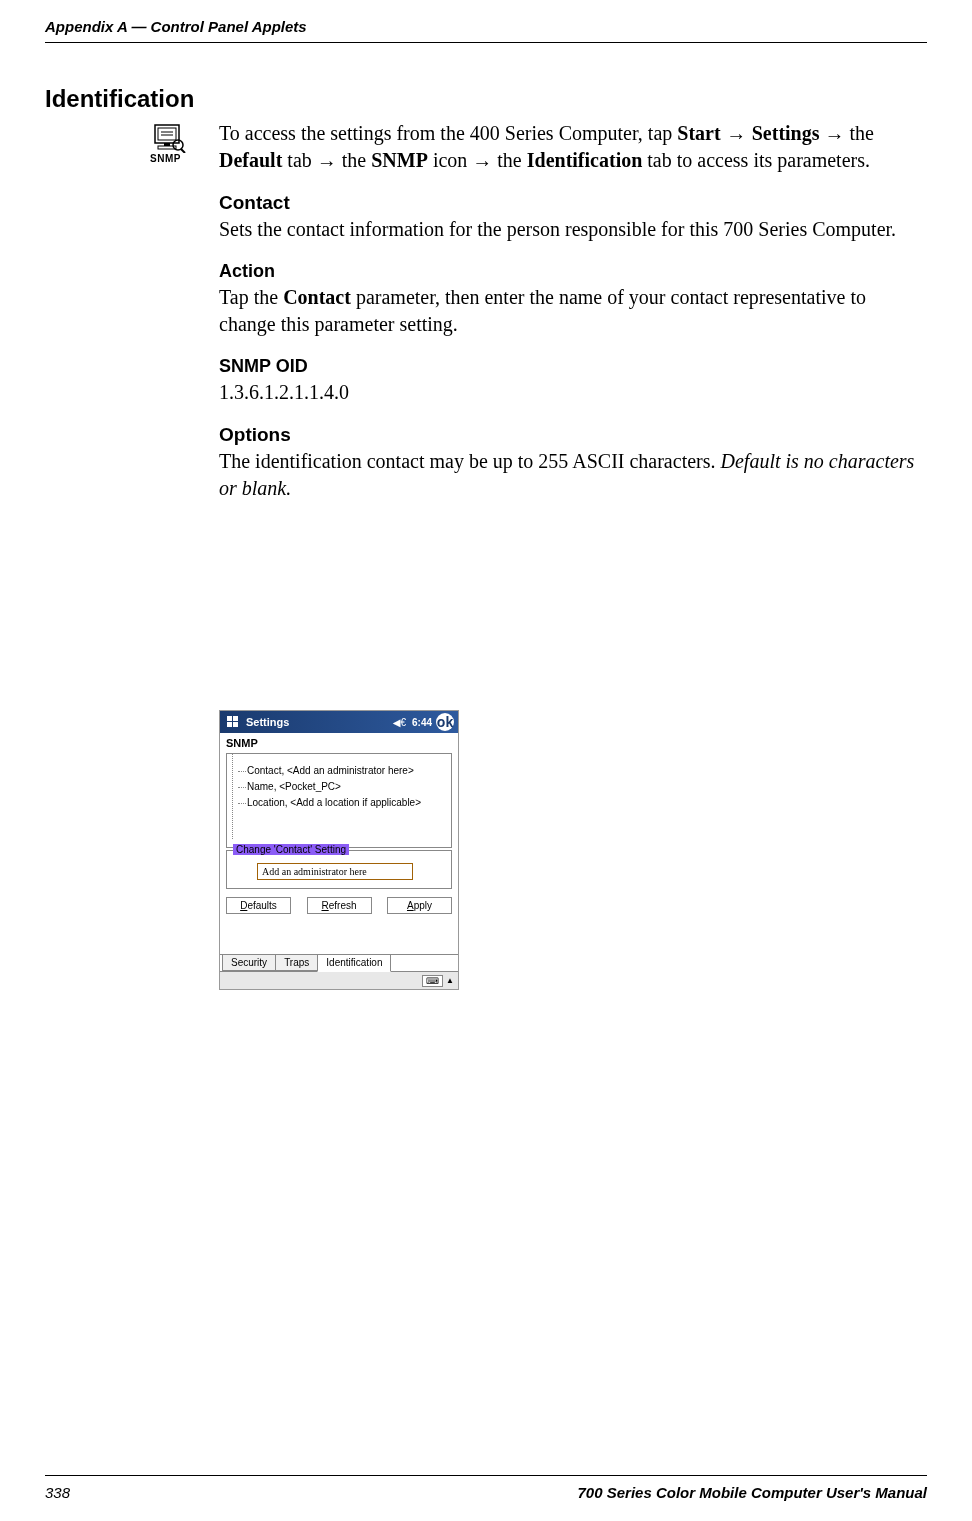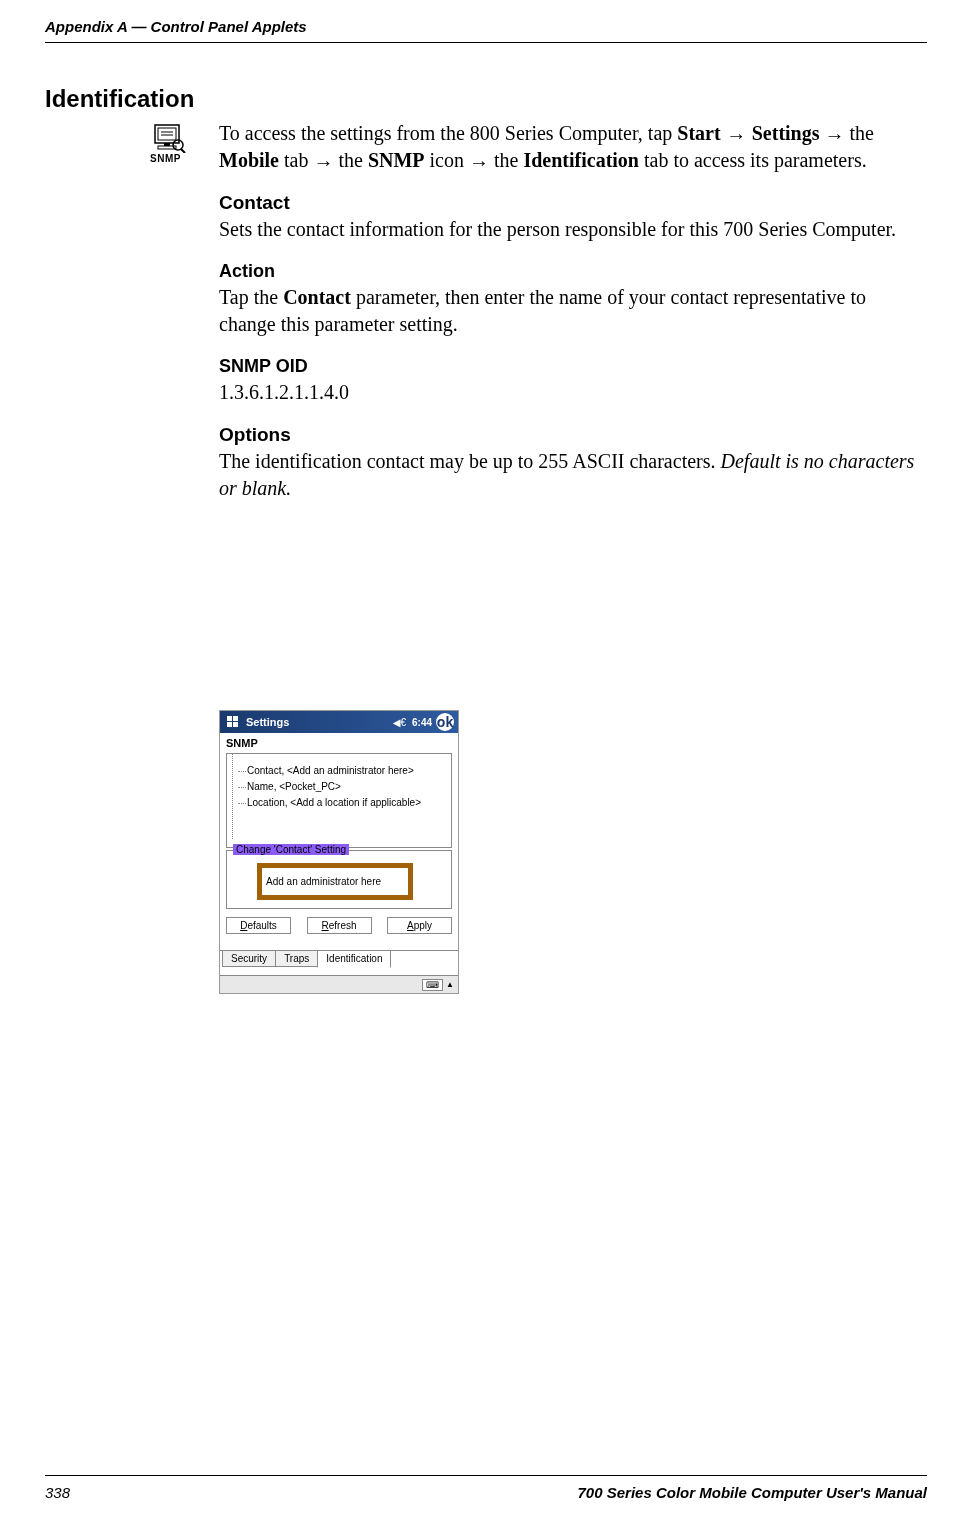--- a/index.html
+++ b/index.html
@@ -189,45 +189,45 @@
       position: absolute;
       top: -7px;
       left: 6px;
       background: #8b5cf6;
       padding: 0 3px;
       font-size: 10px;
     }
     .pda-input {
       width: 75%;
       margin-left: 22px;
-      border: 5px solid #a16207;
-      padding: 8px 4px;
-      font-size: 10px;
-      font-family: Liberation Sans, sans-serif;
+      border: 1px solid #a16207;
+      padding: 2px 4px;
+      font-size: 10px;
+      font-family: Liberation Serif, serif;
     }
     .pda-buttons {
       display: flex;
       justify-content: space-between;
-      margin-bottom: 16px;
+      margin-bottom: 40px;
     }
     .pda-button {
       border: 1px solid #888;
       padding: 2px 0;
       font-size: 10px;
       width: 65px;
       text-align: center;
       background: white;
     }
     .pda-button .ul {
       text-decoration: underline;
     }
     .pda-tabs {
       display: flex;
       border-top: 1px solid #888;
-      margin: 8px -6px;
+      margin: 0 -6px;
       padding-left: 2px;
     }
     .pda-tab {
       border: 1px solid #888;
       border-top: none;
       padding: 2px 8px;
       font-size: 10px;
       margin-right: -1px;
       background: #f0f0f0;
     }
@@ -298,21 +298,21 @@
     <rect x="14" y="20" width="6" height="3" fill="#000"></rect>
     <rect x="8" y="23" width="18" height="3" fill="none" stroke="#000" stroke-width="1"></rect>
     <circle cx="28" cy="22" r="5" fill="none" stroke="#000" stroke-width="1.5"></circle>
     <line x1="31" y1="26" x2="35" y2="30" stroke="#000" stroke-width="2"></line>
   </svg>
   <div class="snmp-label">SNMP</div>
 </div>
 
 <div class="content">
   <p class="paragraph">
-    <span>To access the settings from the 800 Series Computer, tap </span><span class="bold">Start</span><span class="arrow"> → </span><span class="bold">Settings</span><span> → the </span><span class="bold">Mobile</span><span> tab → the </span><span class="bold">SNMP</span><span> icon → the </span><span class="bold">Identification</span><span> tab to access its parameters.</span>
+    <span>To access the settings from the 400 Series Computer, tap </span><span class="bold">Start</span><span class="arrow"> → </span><span class="bold">Settings</span><span> → the </span><span class="bold">Default</span><span> tab → the </span><span class="bold">SNMP</span><span> icon → the </span><span class="bold">Identification</span><span> tab to access its parameters.</span>
   </p>
 
   <div class="subsection">
     <div class="subsection-title">Contact</div>
     <p class="paragraph">Sets the contact information for the person responsible for this 700 Series Computer.</p>
   </div>
 
   <div class="subsubsection-title">Action</div>
   <p class="paragraph">
     <span>Tap the </span><span class="bold">Contact</span><span> parameter, then enter the name of your contact representative to change this parameter setting.</span>

